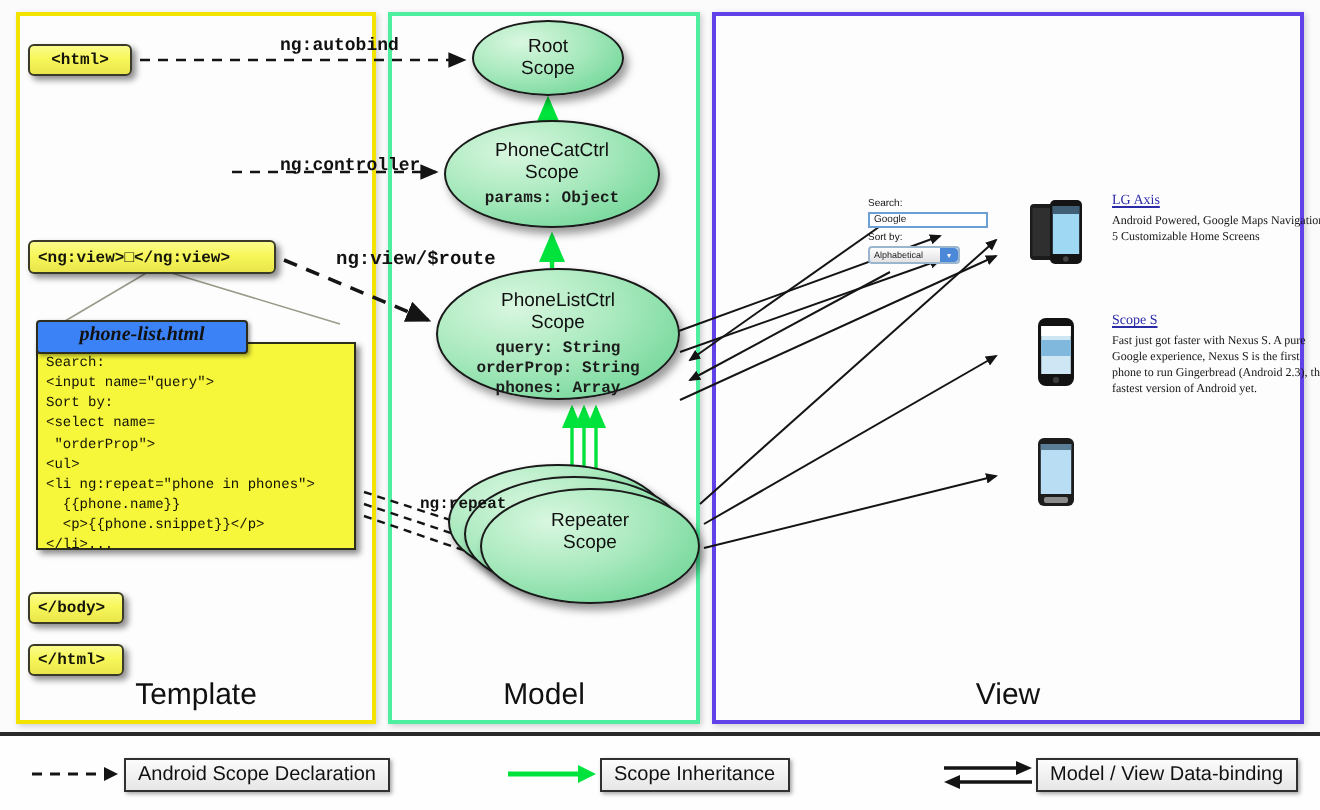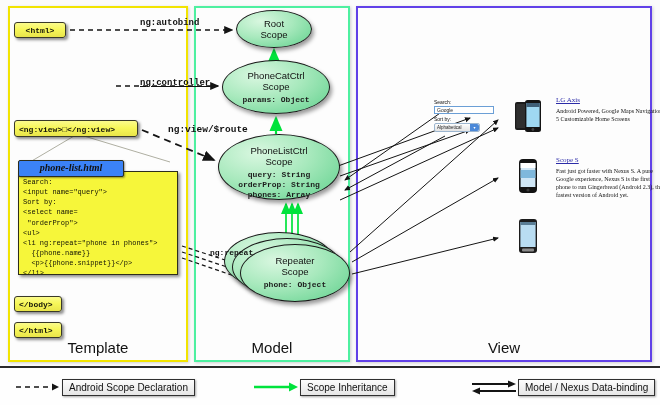--- a/index.html
+++ b/index.html
@@ -208,21 +208,21 @@
   
   .arrow-label {
     position: absolute;
     font-family: "Liberation Mono", monospace;
     font-weight: bold;
     color: #111;
     z-index: 7;
     white-space: nowrap;
   }
   #lbl-autobind   { left: 140px; top: 18px;  font-size: 9px; }
-  #lbl-controller { left: 140px; top: 78px;  font-size: 9px; text-decoration: underline; }
+  #lbl-controller { left: 140px; top: 78px;  font-size: 9px; }
   #lbl-ngview     { left: 168px; top: 124px; font-size: 9.5px; }
   #lbl-ngrepeat   { left: 210px; top: 248px; font-size: 8px; }
 
   
   #legend {
     position: absolute;
     left: 0; top: 366px;
     width: 660px; height: 39px;
     border-top: 2px solid #2a2a2a;
     background: #fefefe;
@@ -345,21 +345,20 @@
     <div class="props" style="white-space:pre-line">query: String
 orderProp: String
 phones: Array</div>
   </div>
 
   <div class="scope" id="scope-rep3"></div>
   <div class="scope" id="scope-rep2"></div>
   <div class="scope" id="scope-rep1">
     <div class="t" style="white-space:pre-line">Repeater
 Scope</div>
-    <div class="props" style="white-space:pre-line">phone: Object</div>
   </div>
 
   <div id="view-form">
     <div class="vf-label">Search:</div>
     <div id="view-search-input">Google</div>
     <div class="vf-label">Sort by:</div>
     <div id="view-sort-select">
       <span>Alphabetical</span>
       <span id="view-sort-arrow">▾</span>
     </div>
@@ -425,17 +424,17 @@
       <span class="legend-box">Scope Inheritance</span>
     </div>
 
     <div class="legend-item" id="legend-3">
       <svg width="48" height="16">
         <path d="M2,5 L39,5" stroke="#141414" stroke-width="1.8" fill="none"></path>
         <path d="M38,1.5 L46,5 L38,8.5 z" fill="#141414"></path>
         <path d="M9,12 L46,12" stroke="#141414" stroke-width="1.8" fill="none"></path>
         <path d="M10,8.5 L2,12 L10,15.5 z" fill="#141414"></path>
       </svg>
-      <span class="legend-box">Model / Nexus Data-binding</span>
+      <span class="legend-box">Model / View Data-binding</span>
     </div>
   </div>
 
 </div>
 
 </body></html>

